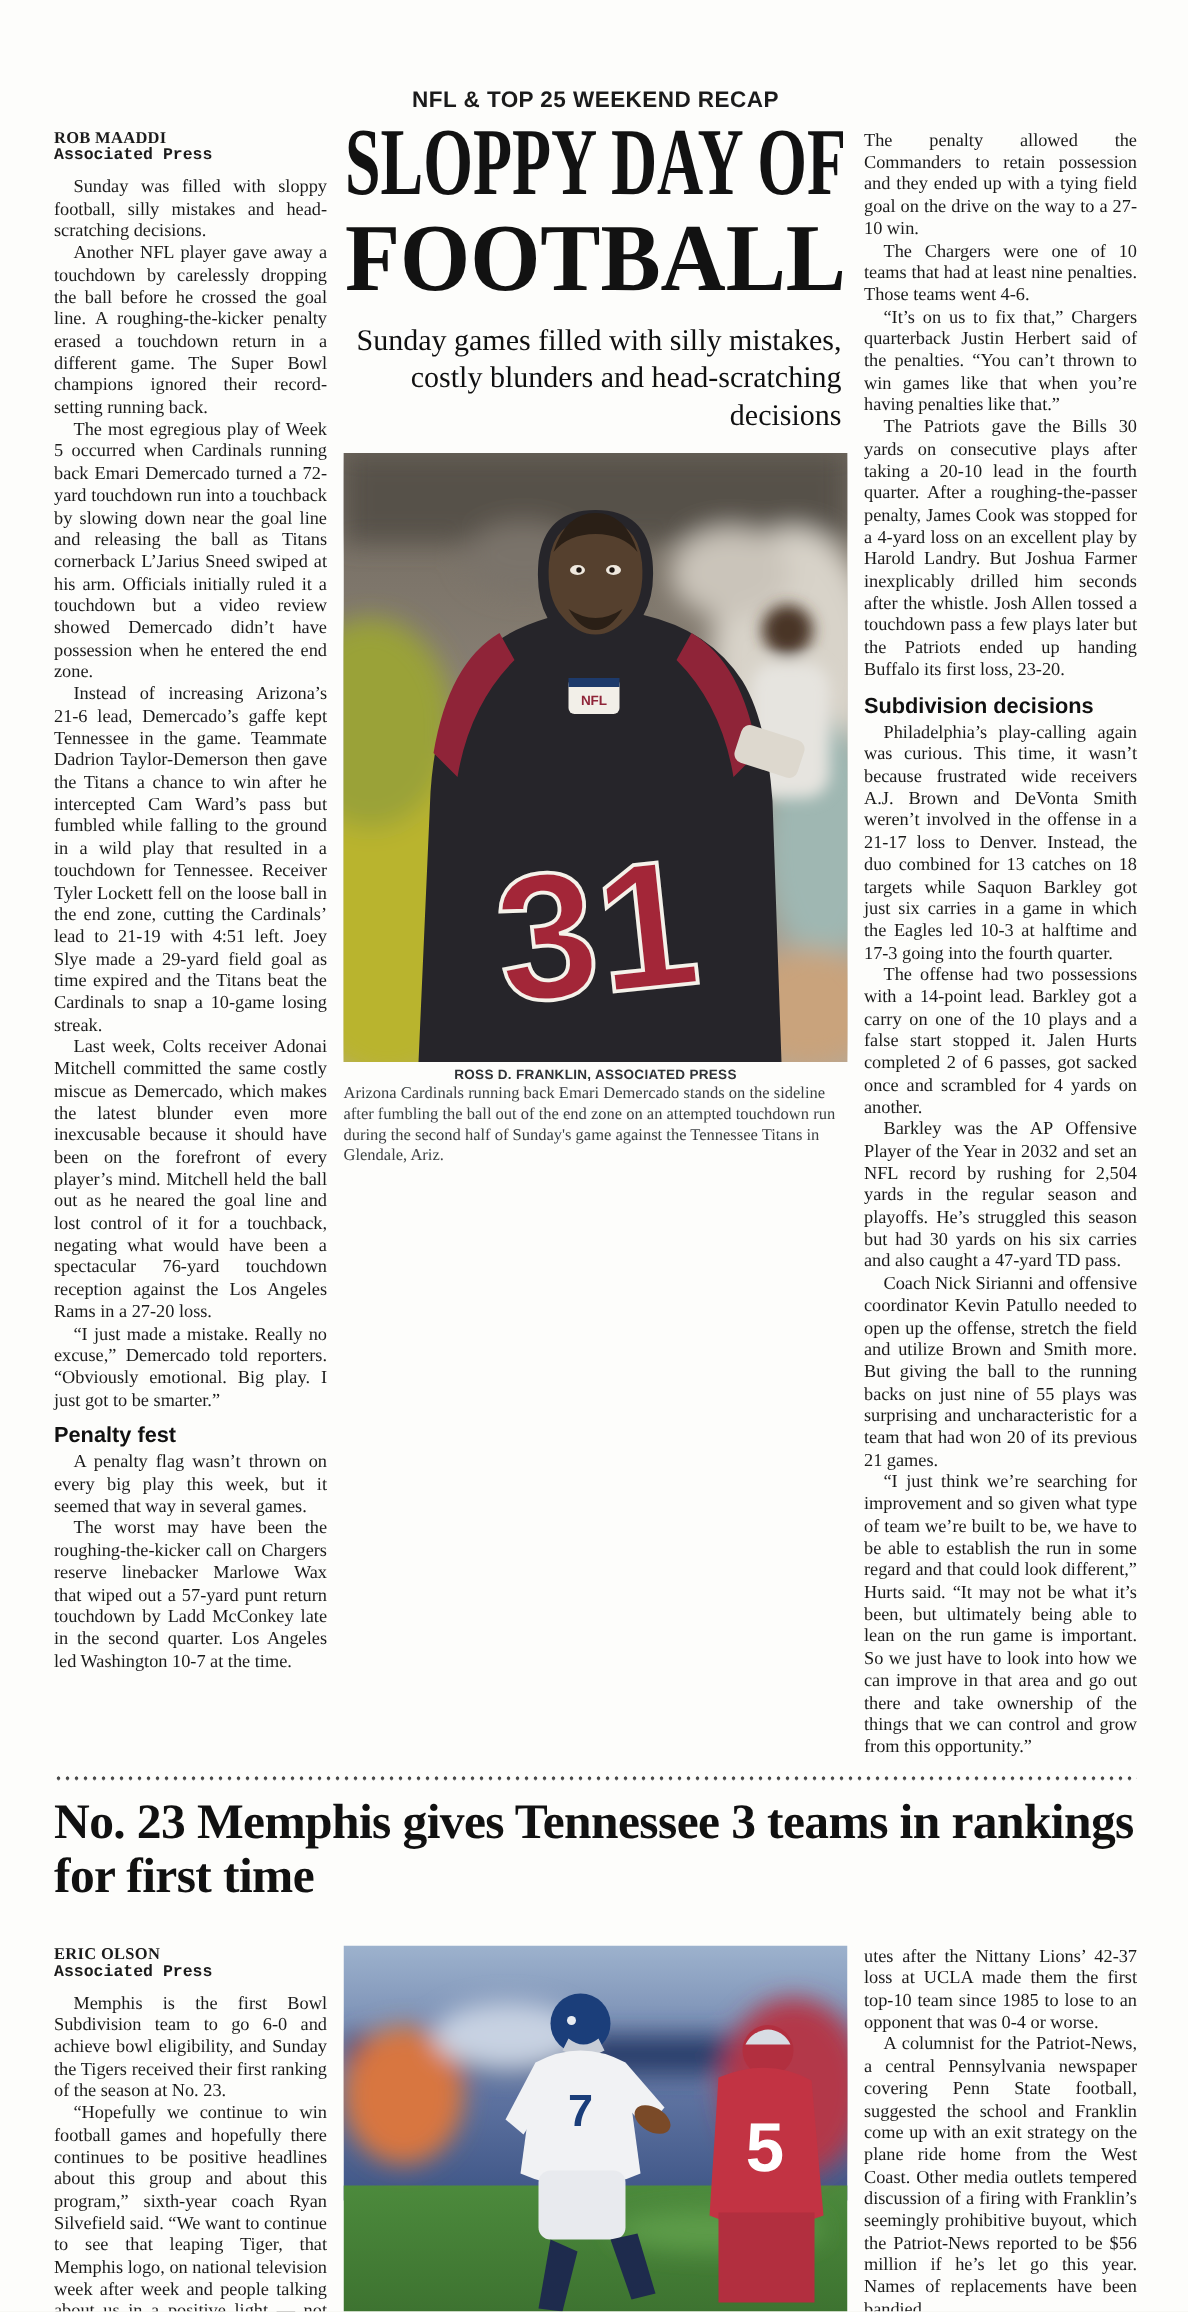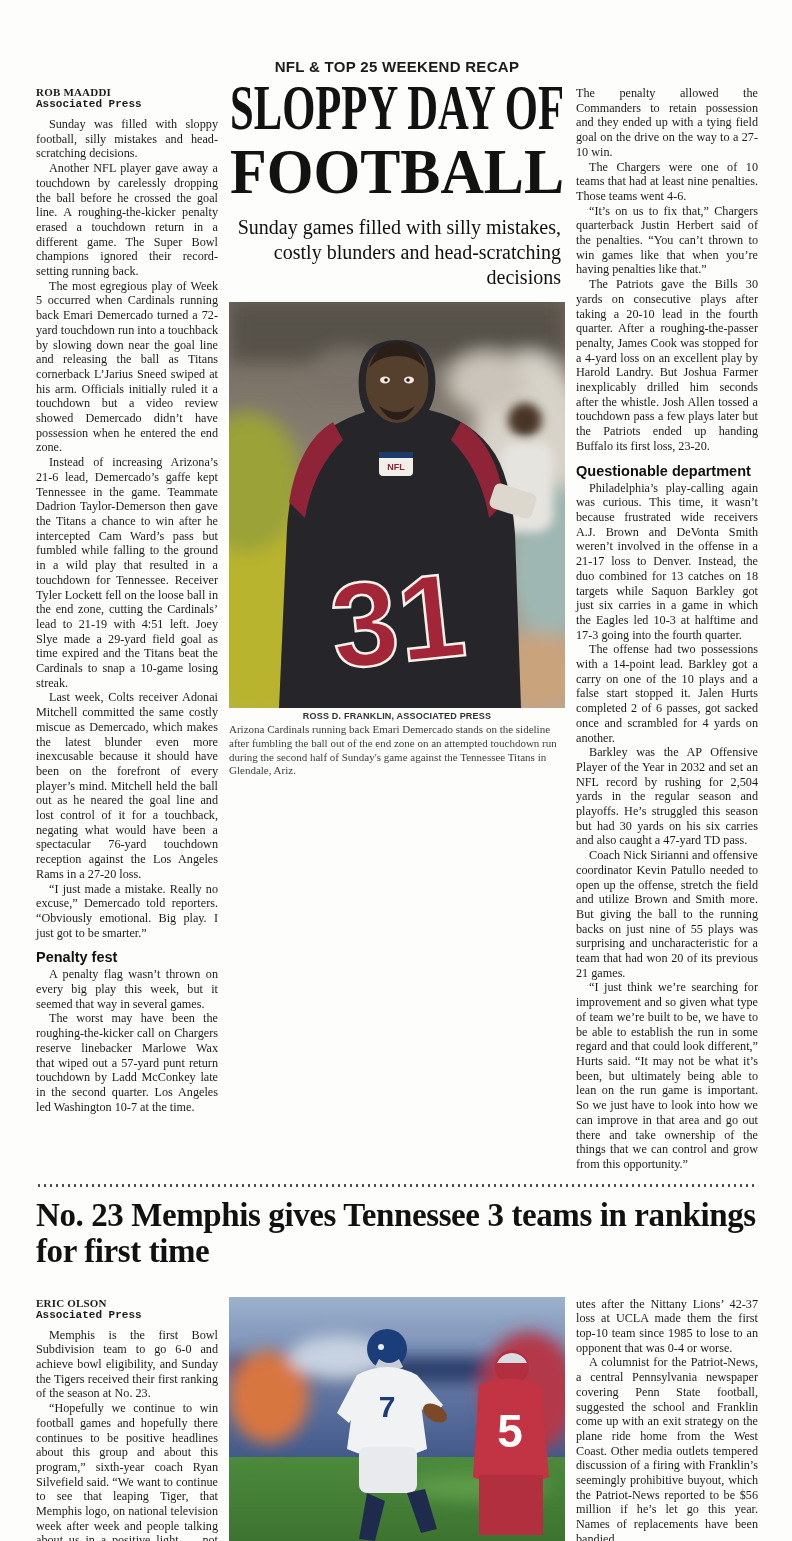--- a/index.html
+++ b/index.html
@@ -117,21 +117,21 @@
       <div class="photo-credit">ROSS D. FRANKLIN, ASSOCIATED PRESS</div>
       <div class="photo-caption">Arizona Cardinals running back Emari Demercado stands on the sideline after fumbling the ball out of the end zone on an attempted touchdown run during the second half of Sunday's game against the Tennessee Titans in Glendale, Ariz.</div>
     </div>
 
     <div class="side-pad">
       <div>
           <p class="para cont">The penalty allowed the Commanders to retain possession and they ended up with a tying field goal on the drive on the way to a 27-10 win.</p>
           <p class="para">The Chargers were one of 10 teams that had at least nine penalties. Those teams went 4-6.</p>
           <p class="para">“It’s on us to fix that,” Chargers quarterback Justin Herbert said of the penalties. “You can’t thrown to win games like that when you’re having penalties like that.”</p>
           <p class="para">The Patriots gave the Bills 30 yards on consecutive plays after taking a 20-10 lead in the fourth quarter. After a roughing-the-passer penalty, James Cook was stopped for a 4-yard loss on an excellent play by Harold Landry. But Joshua Farmer inexplicably drilled him seconds after the whistle. Josh Allen tossed a touchdown pass a few plays later but the Patriots ended up handing Buffalo its first loss, 23-20.</p>
-          <h3 class="col-subhead">Questionable department</h3>
+          <h3 class="col-subhead">Subdivision decisions</h3>
           <p class="para">Philadelphia’s play-calling again was curious. This time, it wasn’t because frustrated wide receivers A.J. Brown and DeVonta Smith weren’t involved in the offense in a 21-17 loss to Denver. Instead, the duo combined for 13 catches on 18 targets while Saquon Barkley got just six carries in a game in which the Eagles led 10-3 at halftime and 17-3 going into the fourth quarter.</p>
           <p class="para">The offense had two possessions with a 14-point lead. Barkley got a carry on one of the 10 plays and a false start stopped it. Jalen Hurts completed 2 of 6 passes, got sacked once and scrambled for 4 yards on another.</p>
           <p class="para">Barkley was the AP Offensive Player of the Year in 2032 and set an NFL record by rushing for 2,504 yards in the regular season and playoffs. He’s struggled this season but had 30 yards on his six carries and also caught a 47-yard TD pass.</p>
           <p class="para">Coach Nick Sirianni and offensive coordinator Kevin Patullo needed to open up the offense, stretch the field and utilize Brown and Smith more. But giving the ball to the running backs on just nine of 55 plays was surprising and uncharacteristic for a team that had won 20 of its previous 21 games.</p>
           <p class="para">“I just think we’re searching for improvement and so given what type of team we’re built to be, we have to be able to establish the run in some regard and that could look different,” Hurts said. “It may not be what it’s been, but ultimately being able to lean on the run game is important. So we just have to look into how we can improve in that area and go out there and take ownership of the things that we can control and grow from this opportunity.”</p>
         </div>
     </div>
   </div>
 
   <div class="dotted-rule"></div>

